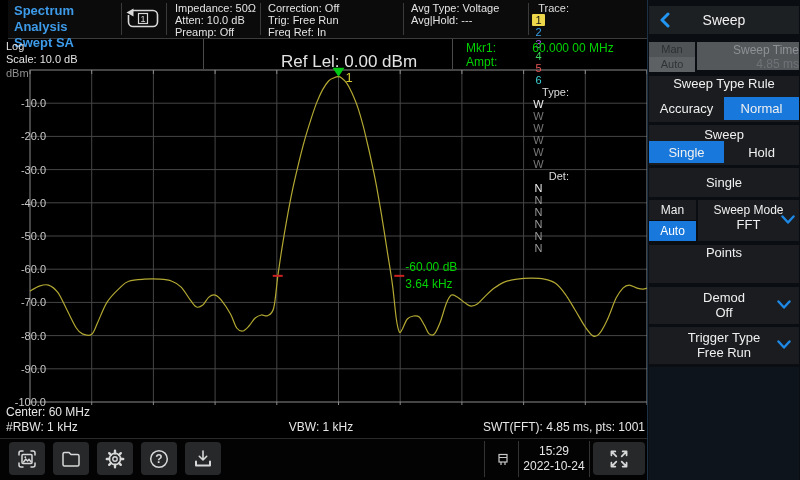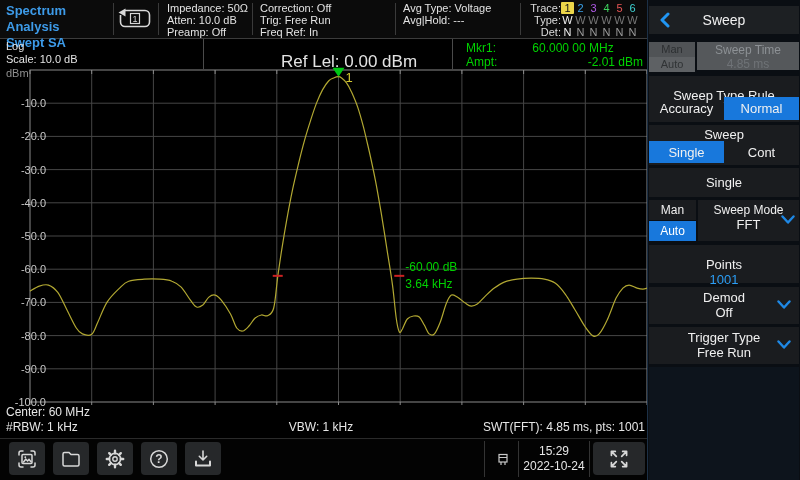--- a/index.html
+++ b/index.html
@@ -1,27 +1,27 @@
 <!DOCTYPE html>
 <html><head>
 <meta charset="utf-8">
 <style>
   html,body{margin:0;padding:0;background:#000;}
   .screen{position:relative;width:800px;height:480px;background:#000;overflow:hidden;
           font-family:"Liberation Sans","DejaVu Sans",sans-serif;color:#e6e6e6;}
   .abs{position:absolute;}
   
-  .header{position:absolute;left:0;top:0;width:648px;height:38px;background:#0b0b0b;
+  .header{position:absolute;left:8px;top:0;width:648px;height:38px;background:#0b0b0b;
           border-bottom:1px solid #3c3c3c;z-index:3;padding-left:35px;}
   .app-title{position:absolute;left:6px;top:3px;width:106px;font-size:13px;line-height:16px;
              font-weight:bold;color:#3d9be9;}
   .hsep{position:absolute;top:3px;height:32px;width:1px;background:#3a3a3a;}
   .hcol{position:absolute;top:2px;font-size:11px;line-height:12px;color:#e3e3e3;white-space:nowrap;}
   .trace-matrix{position:absolute;left:524px;top:2px;width:122px;font-size:11px;line-height:12px;}
-  .tm-row{display:flex;}
+  .tm-row{display:flex;flex-direction:column;}
   .tm-label{width:37px;text-align:right;color:#dcdcdc;}
   .tm-cell{width:13px;text-align:center;}
   .tm-sel{background:#ecd64a;color:#111;border-radius:1px;}
   
   .info{position:absolute;font-size:11px;color:#e3e3e3;white-space:nowrap;z-index:3;}
   .green{color:#00d200;}
   .vline{position:absolute;width:1px;background:#4a4a4a;z-index:3;}
   
   #chart{position:absolute;left:0;top:0;z-index:1;}
   
@@ -33,29 +33,29 @@
           display:flex;align-items:center;justify-content:center;}
   .tb-sep{position:absolute;top:2px;height:36px;width:1px;background:#333;}
   .tb-clock{position:absolute;left:520px;top:5px;width:68px;text-align:center;font-size:12px;
             line-height:15px;color:#e6e6e6;}
   
   .sidebar{position:absolute;right:0;top:0;width:152px;height:480px;background:#0a0e13;
            border-left:1px solid #1c3046;z-index:4;}
   .sb-panel{position:absolute;left:1px;width:150px;background:#1a1c1f;color:#f0f0f0;}
   .sb-title{height:28px;top:6px;background:#1d2023;display:flex;align-items:center;}
   .sb-title .t{flex:1;text-align:center;font-size:14px;}
-  .sb-label{font-size:13px;text-align:center;padding-top:12px;}
+  .sb-label{font-size:13px;text-align:center;padding-top:0;}
   .sb-value{font-size:13px;text-align:center;}
   .sb-btnrow{display:flex;position:absolute;left:0;right:0;bottom:2px;height:23px;}
   .sb-btn{flex:1;display:flex;align-items:center;justify-content:center;font-size:13px;color:#f0f0f0;}
   .sb-blue{background:#1878dc;}
   .dis-l{position:absolute;left:1px;top:42px;width:46px;height:30px;font-size:11px;text-align:center;}
   .dis-l .m{height:15px;line-height:15px;background:#505356;color:#2c2f31;}
   .dis-l .a{height:15px;line-height:15px;background:#5e6164;color:#303335;}
-  .dis-r{position:absolute;left:49px;top:42px;width:102px;height:28px;background:#55585b;text-align:center;}
+  .dis-r{position:absolute;left:49px;top:42px;width:102px;height:28px;background:#55585b;text-align:right;}
   .dis-r .l1{font-size:12px;color:#8d9195;padding-top:1px;}
   .dis-r .l2{font-size:12px;color:#6f7377;}
   .ma-l{position:absolute;left:1px;top:200px;width:47px;height:41px;font-size:12px;text-align:center;}
   .ma-l .m{height:20px;line-height:20px;background:#1a1c1f;color:#f0f0f0;margin-bottom:1px;}
   .ma-l .a{height:20px;line-height:20px;background:#1878dc;color:#fff;}
   .chev{position:absolute;right:8px;}
 </style>
 </head>
 <body>
 
@@ -185,21 +185,20 @@
 
   <div class="info" style="left:6px;top:40px">Log</div>
   <div class="info" style="left:6px;top:53px">Scale: 10.0 dB</div>
   <div class="info" style="left:6px;top:67px;color:#8f8f8f">dBm</div>
   <div class="vline" style="left:203px;top:39px;height:30px"></div>
   <div class="vline" style="left:452px;top:39px;height:30px"></div>
   <div class="info" style="left:281px;top:52px;font-size:17px">Ref Lel: 0.00 dBm</div>
   <div class="info green" style="left:466px;top:41px;font-size:12px">Mkr1:</div>
   <div class="info green" style="left:503px;top:41px;width:140px;text-align:center;font-size:12px">60.000 00 MHz</div>
   <div class="info green" style="left:466px;top:55px;font-size:12px">Ampt:</div>
-  <div class="info green" style="left:503px;top:55px;width:140px;text-align:right;font-size:12px">-2.01 dBm</div>
 
   <div class="fnote" style="left:6px;top:405px">Center: 60 MHz</div>
   <div class="fnote" style="left:6px;top:420px">#RBW: 1 kHz</div>
   <div class="fnote" style="left:251px;top:420px;width:140px;text-align:center">VBW: 1 kHz</div>
   <div class="fnote" style="left:415px;top:420px;width:230px;text-align:right">SWT(FFT): 4.85 ms, pts: 1001</div>
 
   <div class="taskbar">
     <div class="tb-btn" style="left:9px">
       <svg width="24" height="24" viewBox="0 0 24 24">
         <g fill="none" stroke="#d8d8d8" stroke-width="1.5" stroke-linecap="round">
@@ -290,41 +289,40 @@
       <div class="sb-btnrow">
         <div class="sb-btn">Accuracy</div>
         <div class="sb-btn sb-blue">Normal</div>
       </div>
     </div>
 
     <div class="sb-panel" style="top:125px;height:40px">
       <div class="sb-label" style="padding-top:2px">Sweep</div>
       <div class="sb-btnrow" style="height:22px">
         <div class="sb-btn sb-blue">Single</div>
-        <div class="sb-btn">Cont</div>
+        <div class="sb-btn">Hold</div>
       </div>
     </div>
 
     <div class="sb-panel" style="top:168px;height:29px;display:flex;align-items:center;justify-content:center;font-size:13px">Single</div>
 
     <div class="ma-l">
       <div class="m">Man</div>
       <div class="a">Auto</div>
     </div>
     <div class="sb-panel" style="top:200px;left:50px;width:101px;height:41px">
       <div class="sb-label" style="padding-top:3px;font-size:12px">Sweep Mode</div>
       <div class="sb-value">FFT</div>
       <svg class="chev" style="top:15px;right:4px" width="14" height="10" viewBox="0 0 14 10">
         <polyline points="1.5,1.5 7,7.5 12.5,1.5" fill="none" stroke="#1e88e5" stroke-width="2.4" stroke-linecap="round" stroke-linejoin="round"></polyline>
       </svg>
     </div>
 
     <div class="sb-panel" style="top:245px;height:38px">
       <div class="sb-label">Points</div>
-      <div class="sb-value" style="color:#2b9df4">1001</div>
     </div>
 
     <div class="sb-panel" style="top:287px;height:37px">
       <div class="sb-label" style="padding-top:3px">Demod</div>
       <div class="sb-value">Off</div>
       <svg class="chev" style="top:13px" width="14" height="10" viewBox="0 0 14 10">
         <polyline points="1.5,1.5 7,7.5 12.5,1.5" fill="none" stroke="#1e88e5" stroke-width="2.4" stroke-linecap="round" stroke-linejoin="round"></polyline>
       </svg>
     </div>
 

